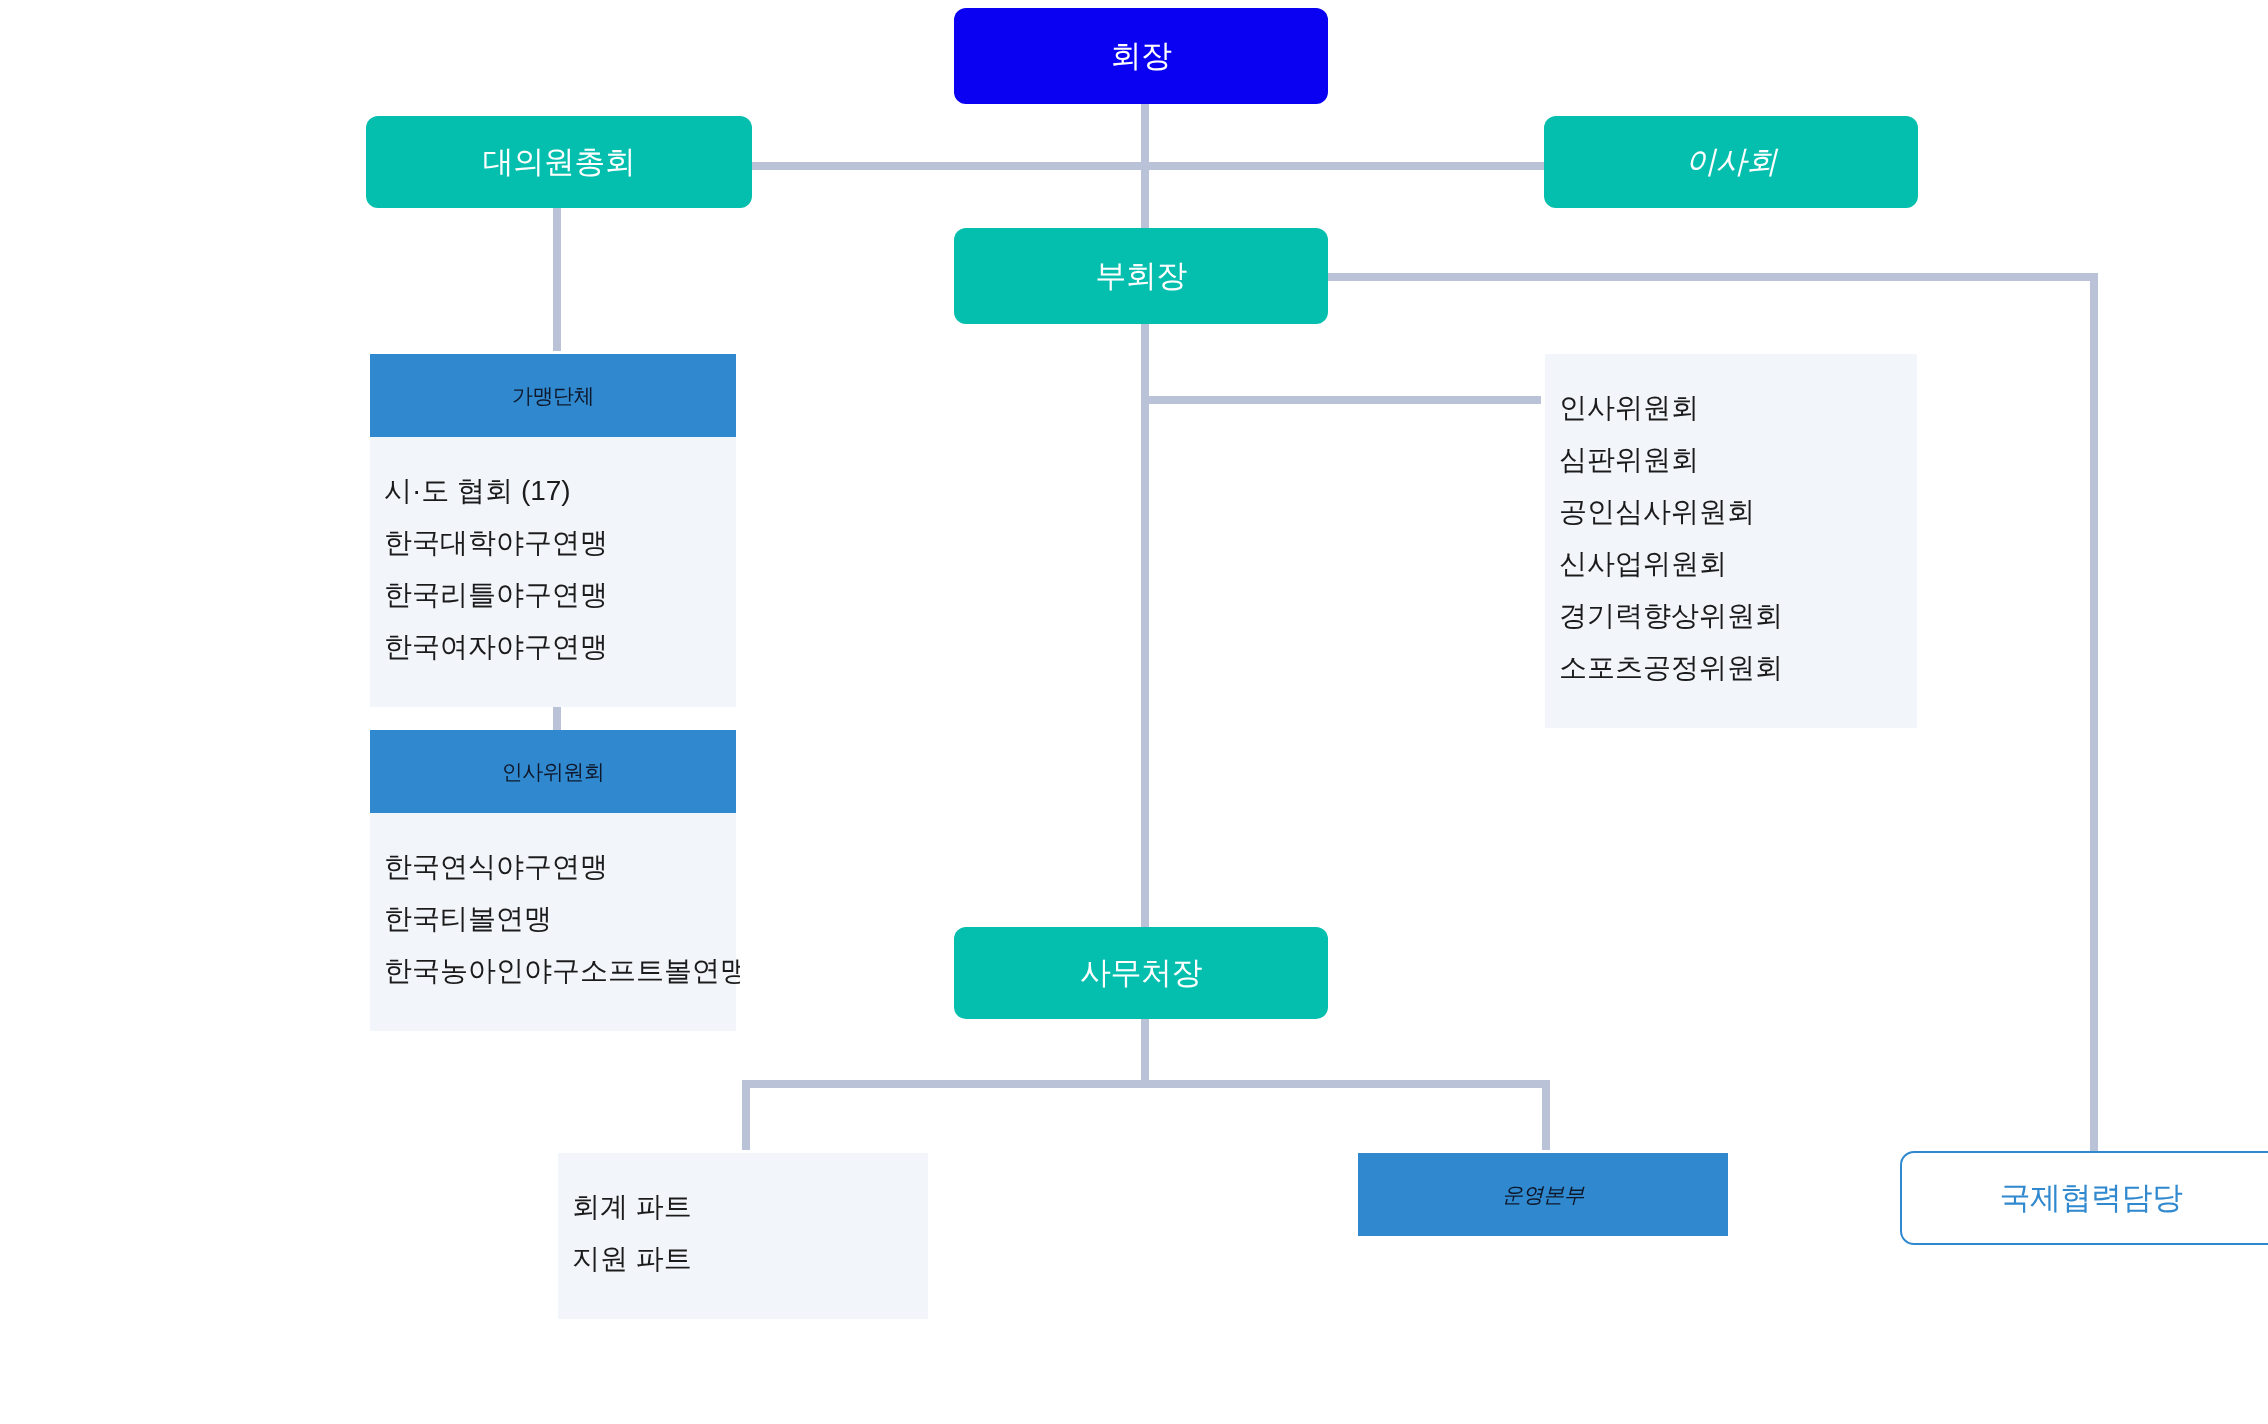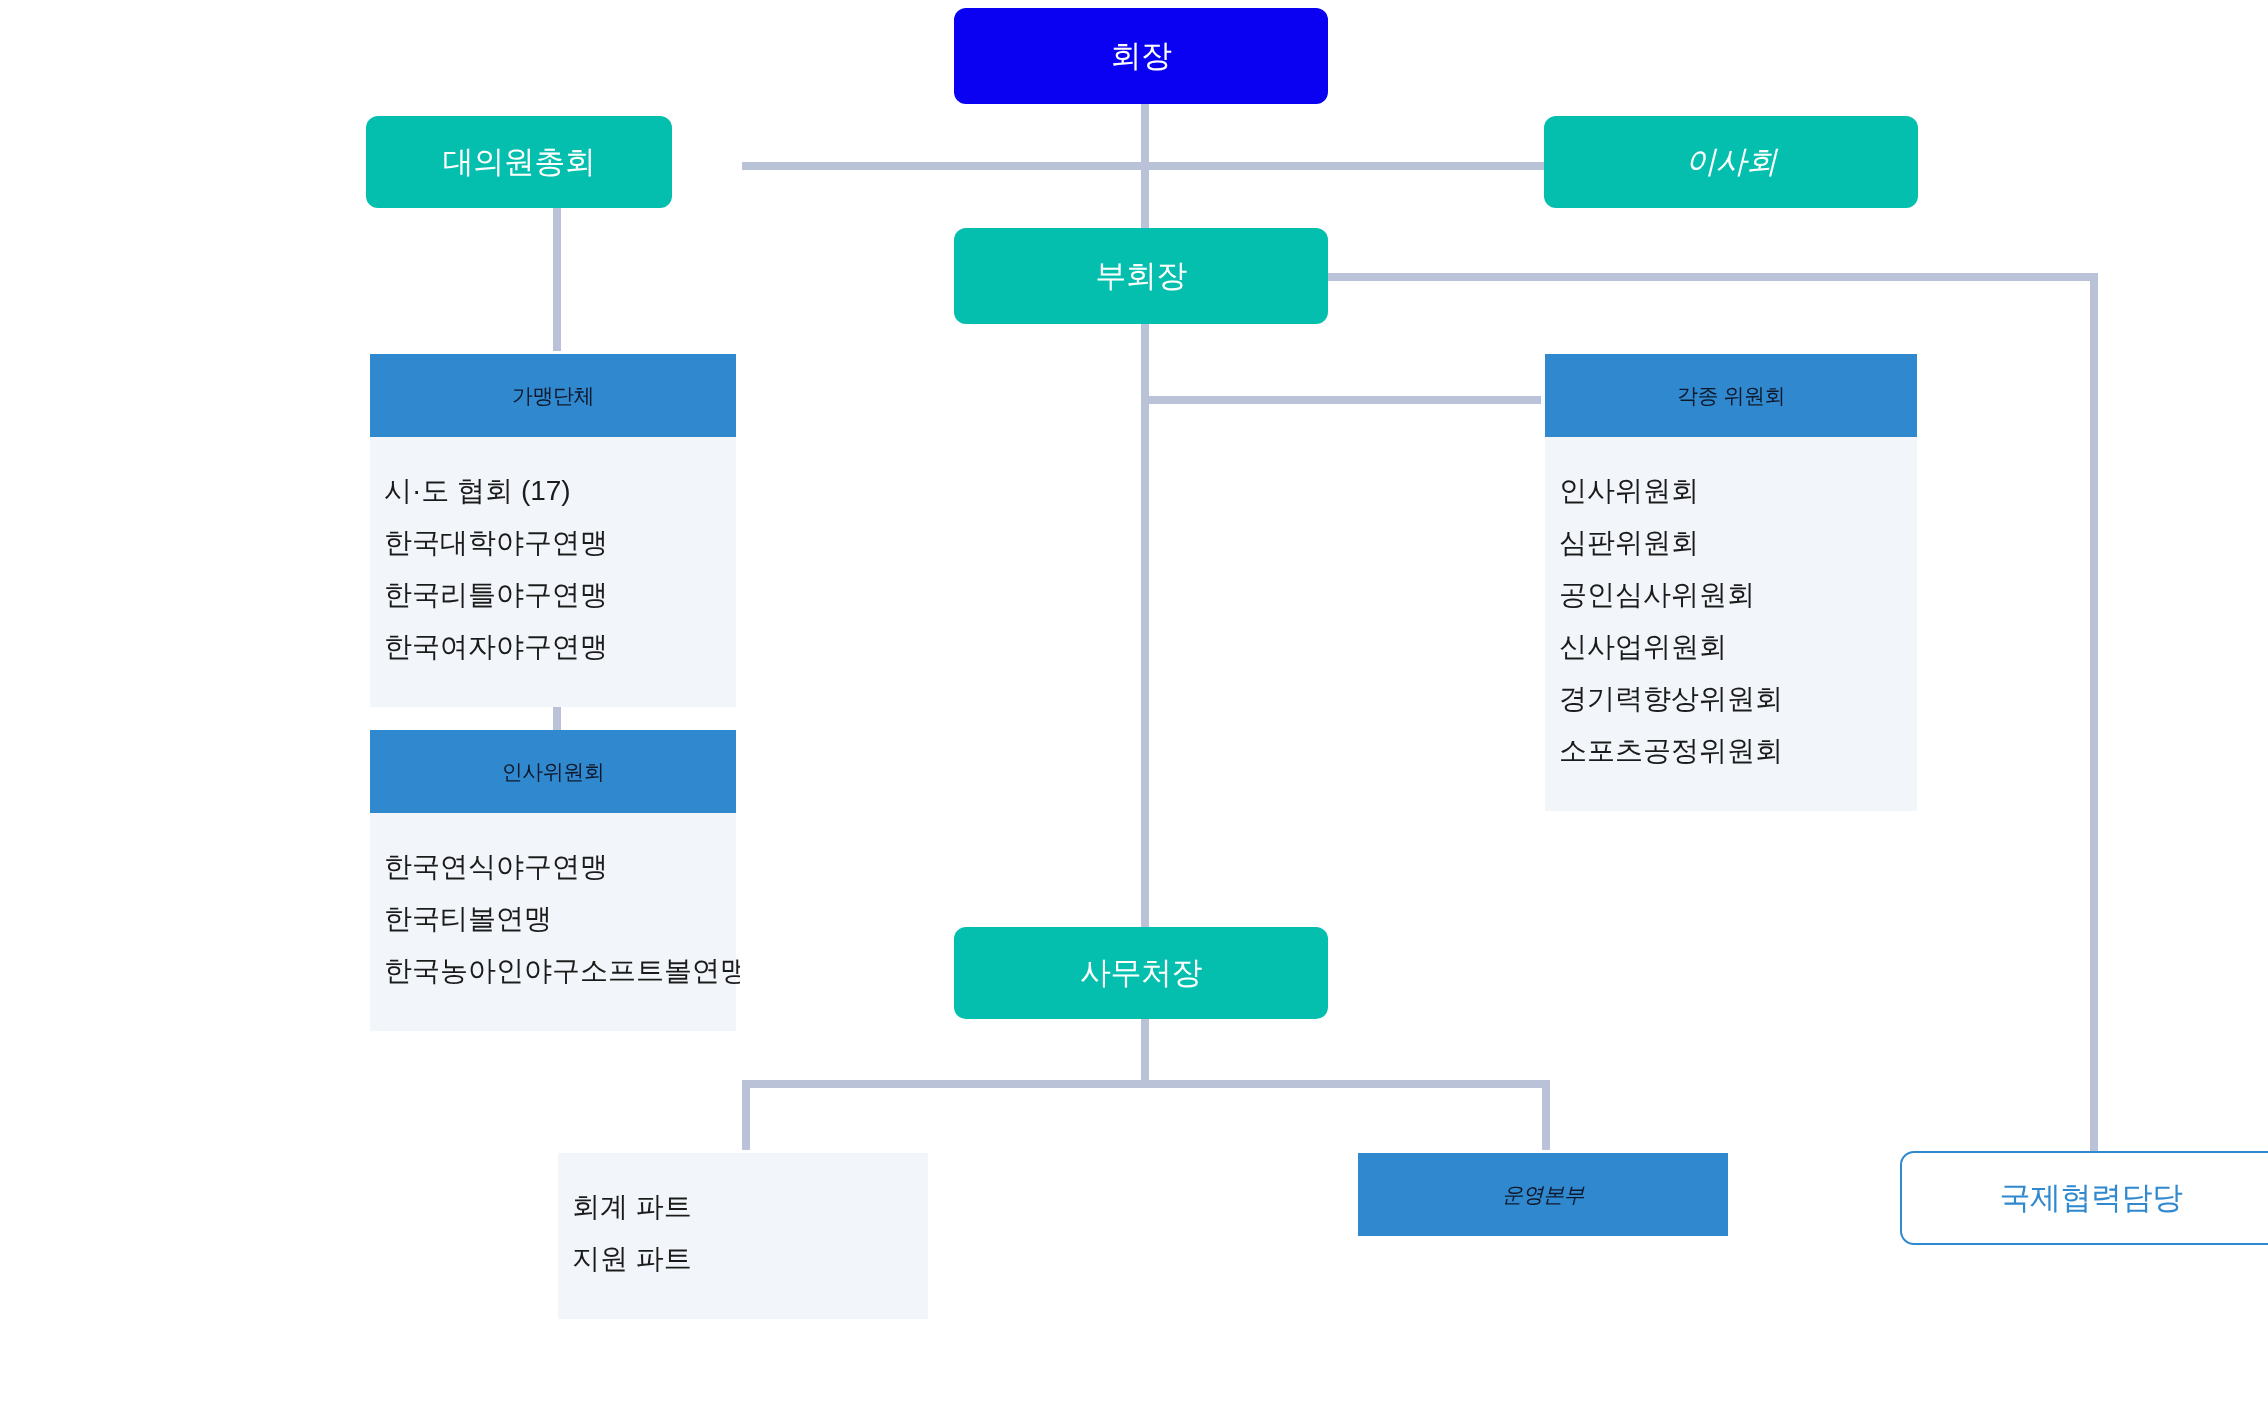--- a/index.html
+++ b/index.html
@@ -108,21 +108,21 @@
   <div class="conn h" style="left:734px; top:1072px; width:801px;"></div>
 
   <div class="conn v" style="left:734px; top:1072px; height:70px;"></div>
 
   <div class="conn v" style="left:1534px; top:1072px; height:70px;"></div>
 
   <div class="node pill pill-president" style="left:946px; top:0px; width:374px; height:96px;">
     <div class="node-title">회장</div>
   </div>
 
-  <div class="node pill pill-teal" style="left:358px; top:108px; width:306px; height:92px;">
+  <div class="node pill pill-teal" style="left:358px; top:108px; width:386px; height:92px;">
     <div class="node-title">대의원총회</div>
   </div>
 
   <div class="node pill pill-teal" style="left:1536px; top:108px; width:374px; height:92px;font-style:italic;">
     <div class="node-title">이사회</div>
   </div>
 
   <div class="node pill pill-teal" style="left:946px; top:220px; width:374px; height:96px;">
     <div class="node-title">부회장</div>
   </div>
@@ -140,21 +140,20 @@
   <div class="node card" style="left:358px; top:718px; width:374px;">
     <div class="node-title">인사위원회</div>
     <div class="node-body">
       <div class="row">한국연식야구연맹</div>
       <div class="row">한국티볼연맹</div>
       <div class="row">한국농아인야구소프트볼연맹</div>
     </div>
   </div>
 
   <div class="node card" style="left:1533px; top:342px; width:380px;">
-    <div class="node-title">각종 위원회</div>
     <div class="node-body">
       <div class="row">인사위원회</div>
       <div class="row">심판위원회</div>
       <div class="row">공인심사위원회</div>
       <div class="row">신사업위원회</div>
       <div class="row">경기력향상위원회</div>
       <div class="row">소포츠공정위원회</div>
     </div>
   </div>
 

